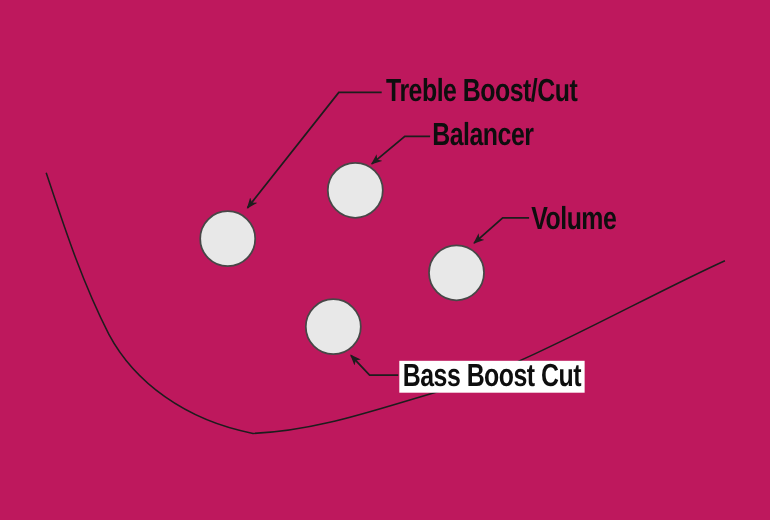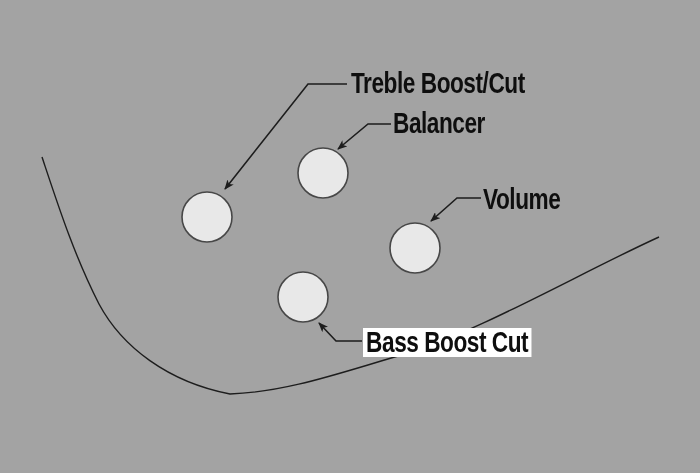--- a/index.html
+++ b/index.html
@@ -5,21 +5,21 @@
   html, body {
     margin: 0;
     padding: 0;
     background: #ffffff;
     font-family: "Liberation Sans", sans-serif;
   }
   .stage {
     position: relative;
     width: 700px;
     height: 473px;
-    background: #a3a3a3;
+    background: #be185d;
     overflow: hidden;
   }
   .diagram-svg {
     position: absolute;
     left: 0;
     top: 0;
   }
   .callout-label {
     position: absolute;
     font-weight: 700;

